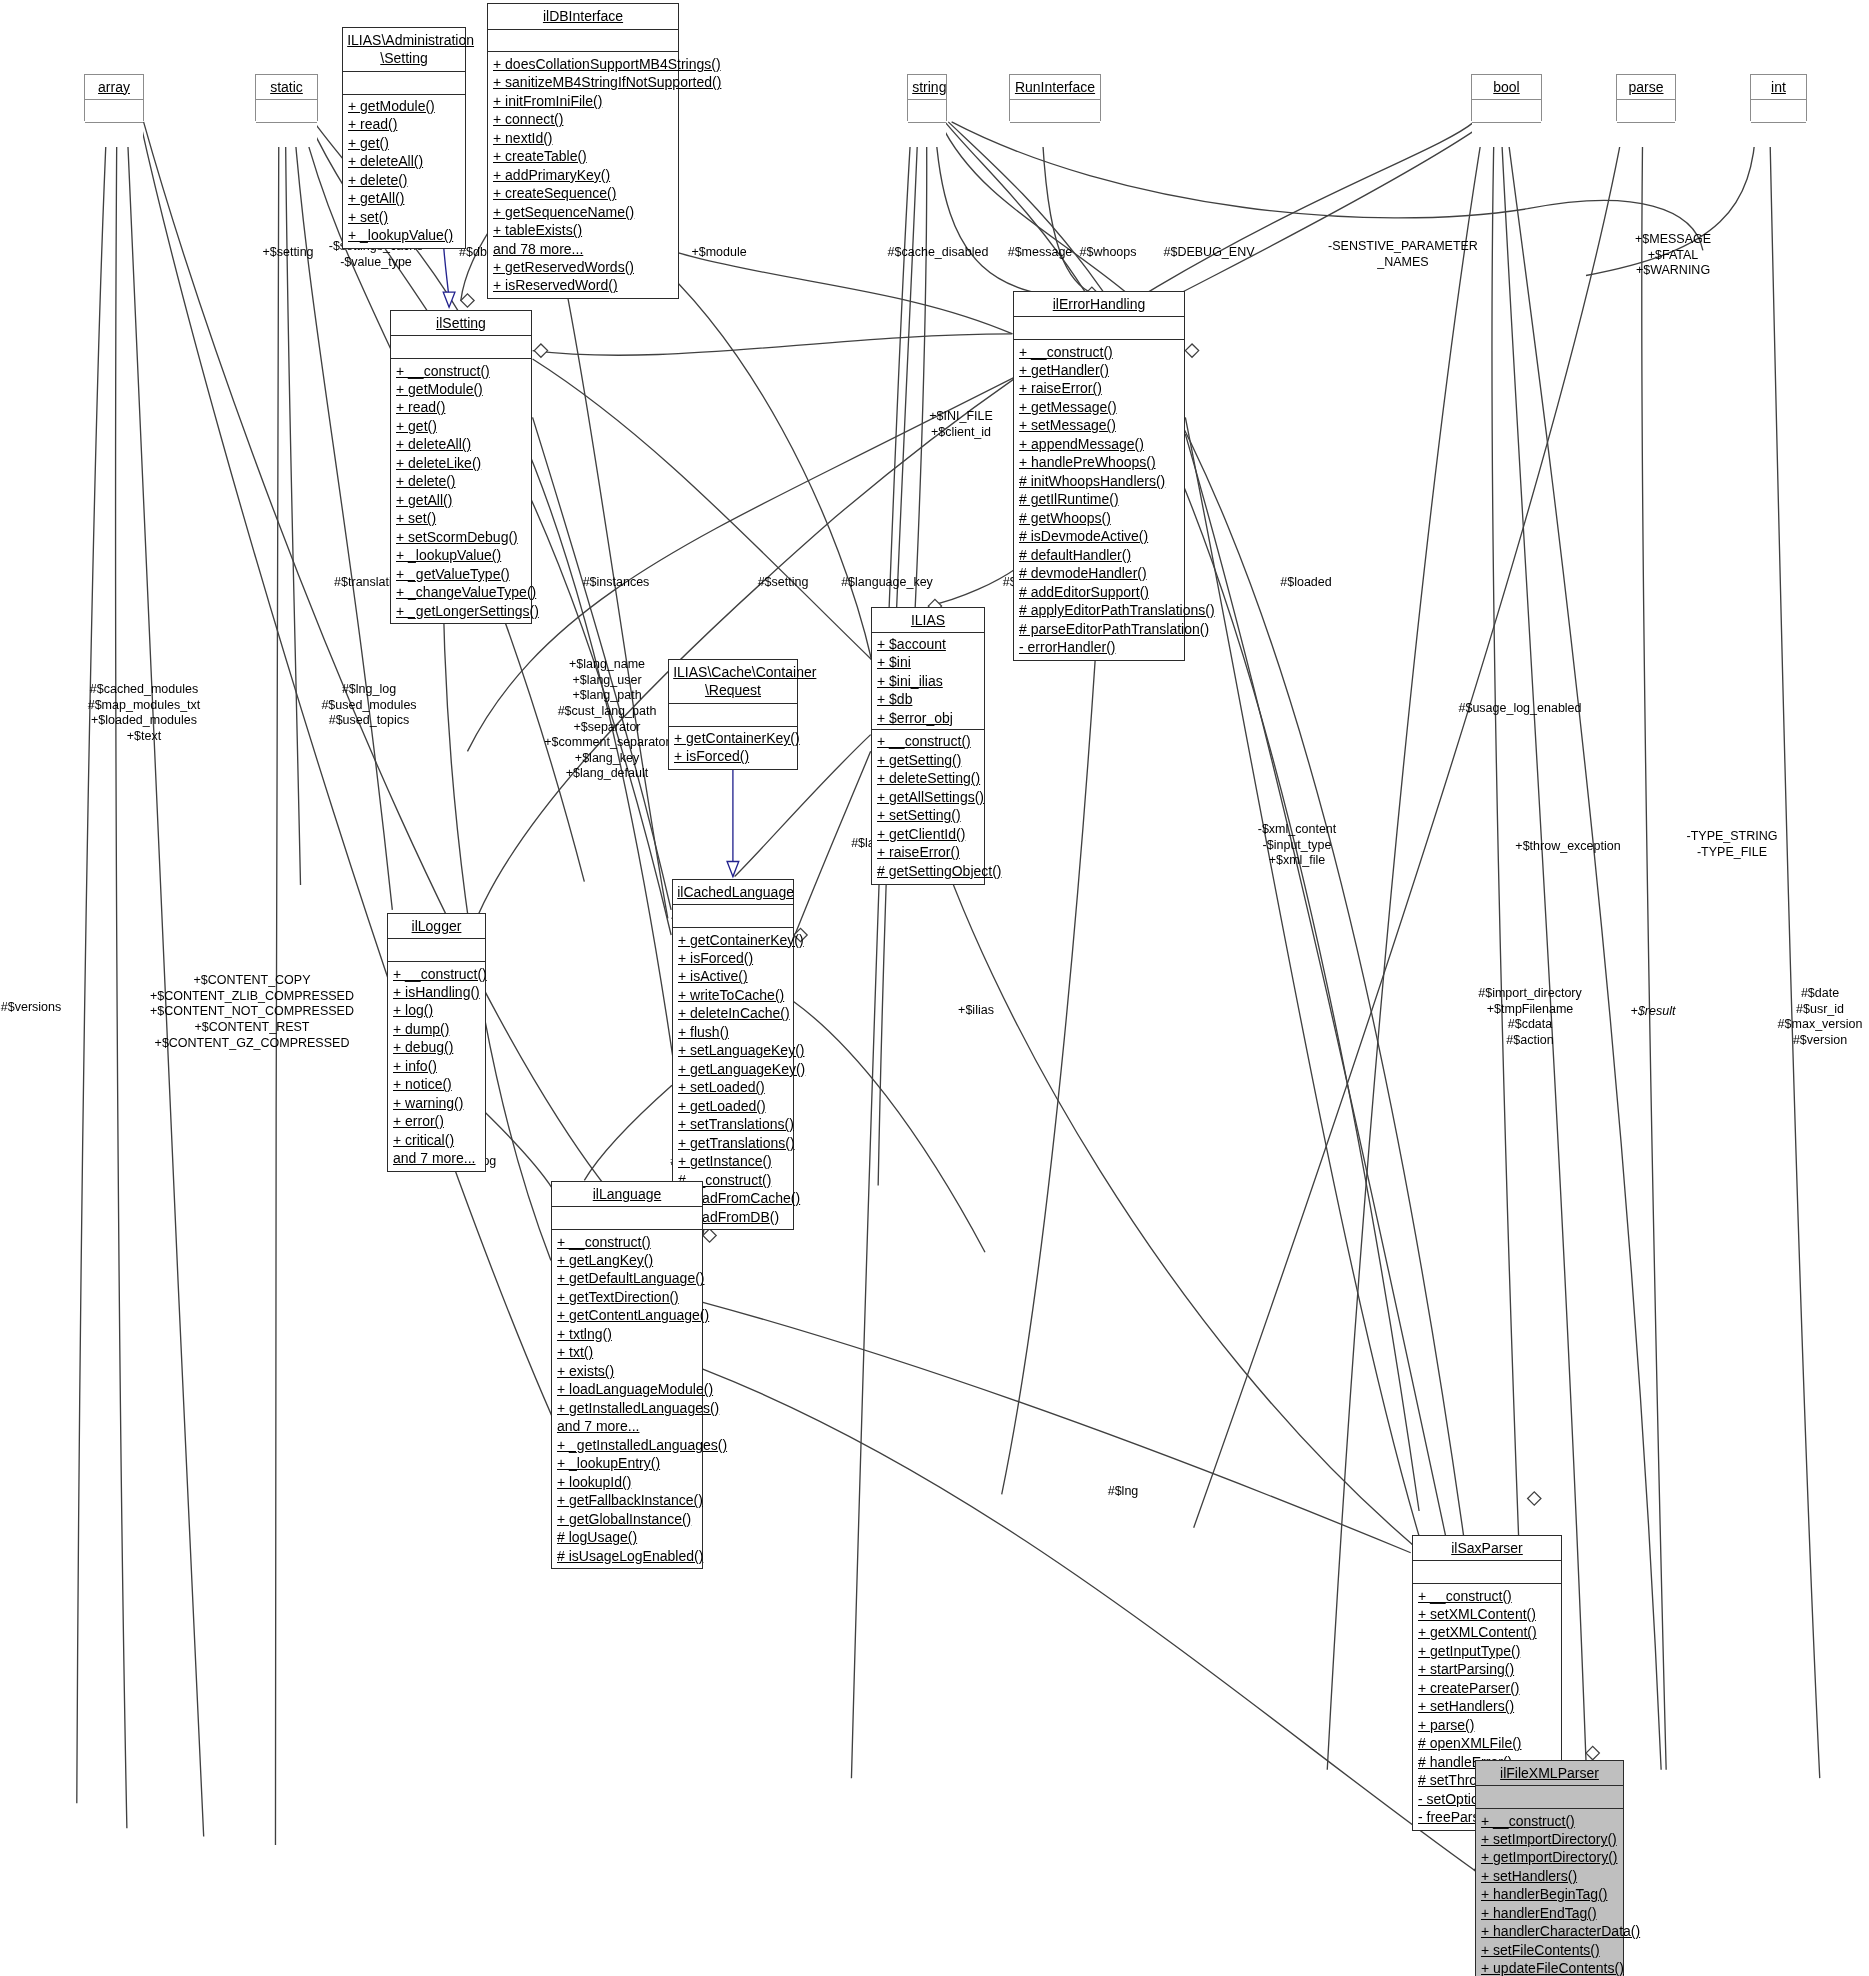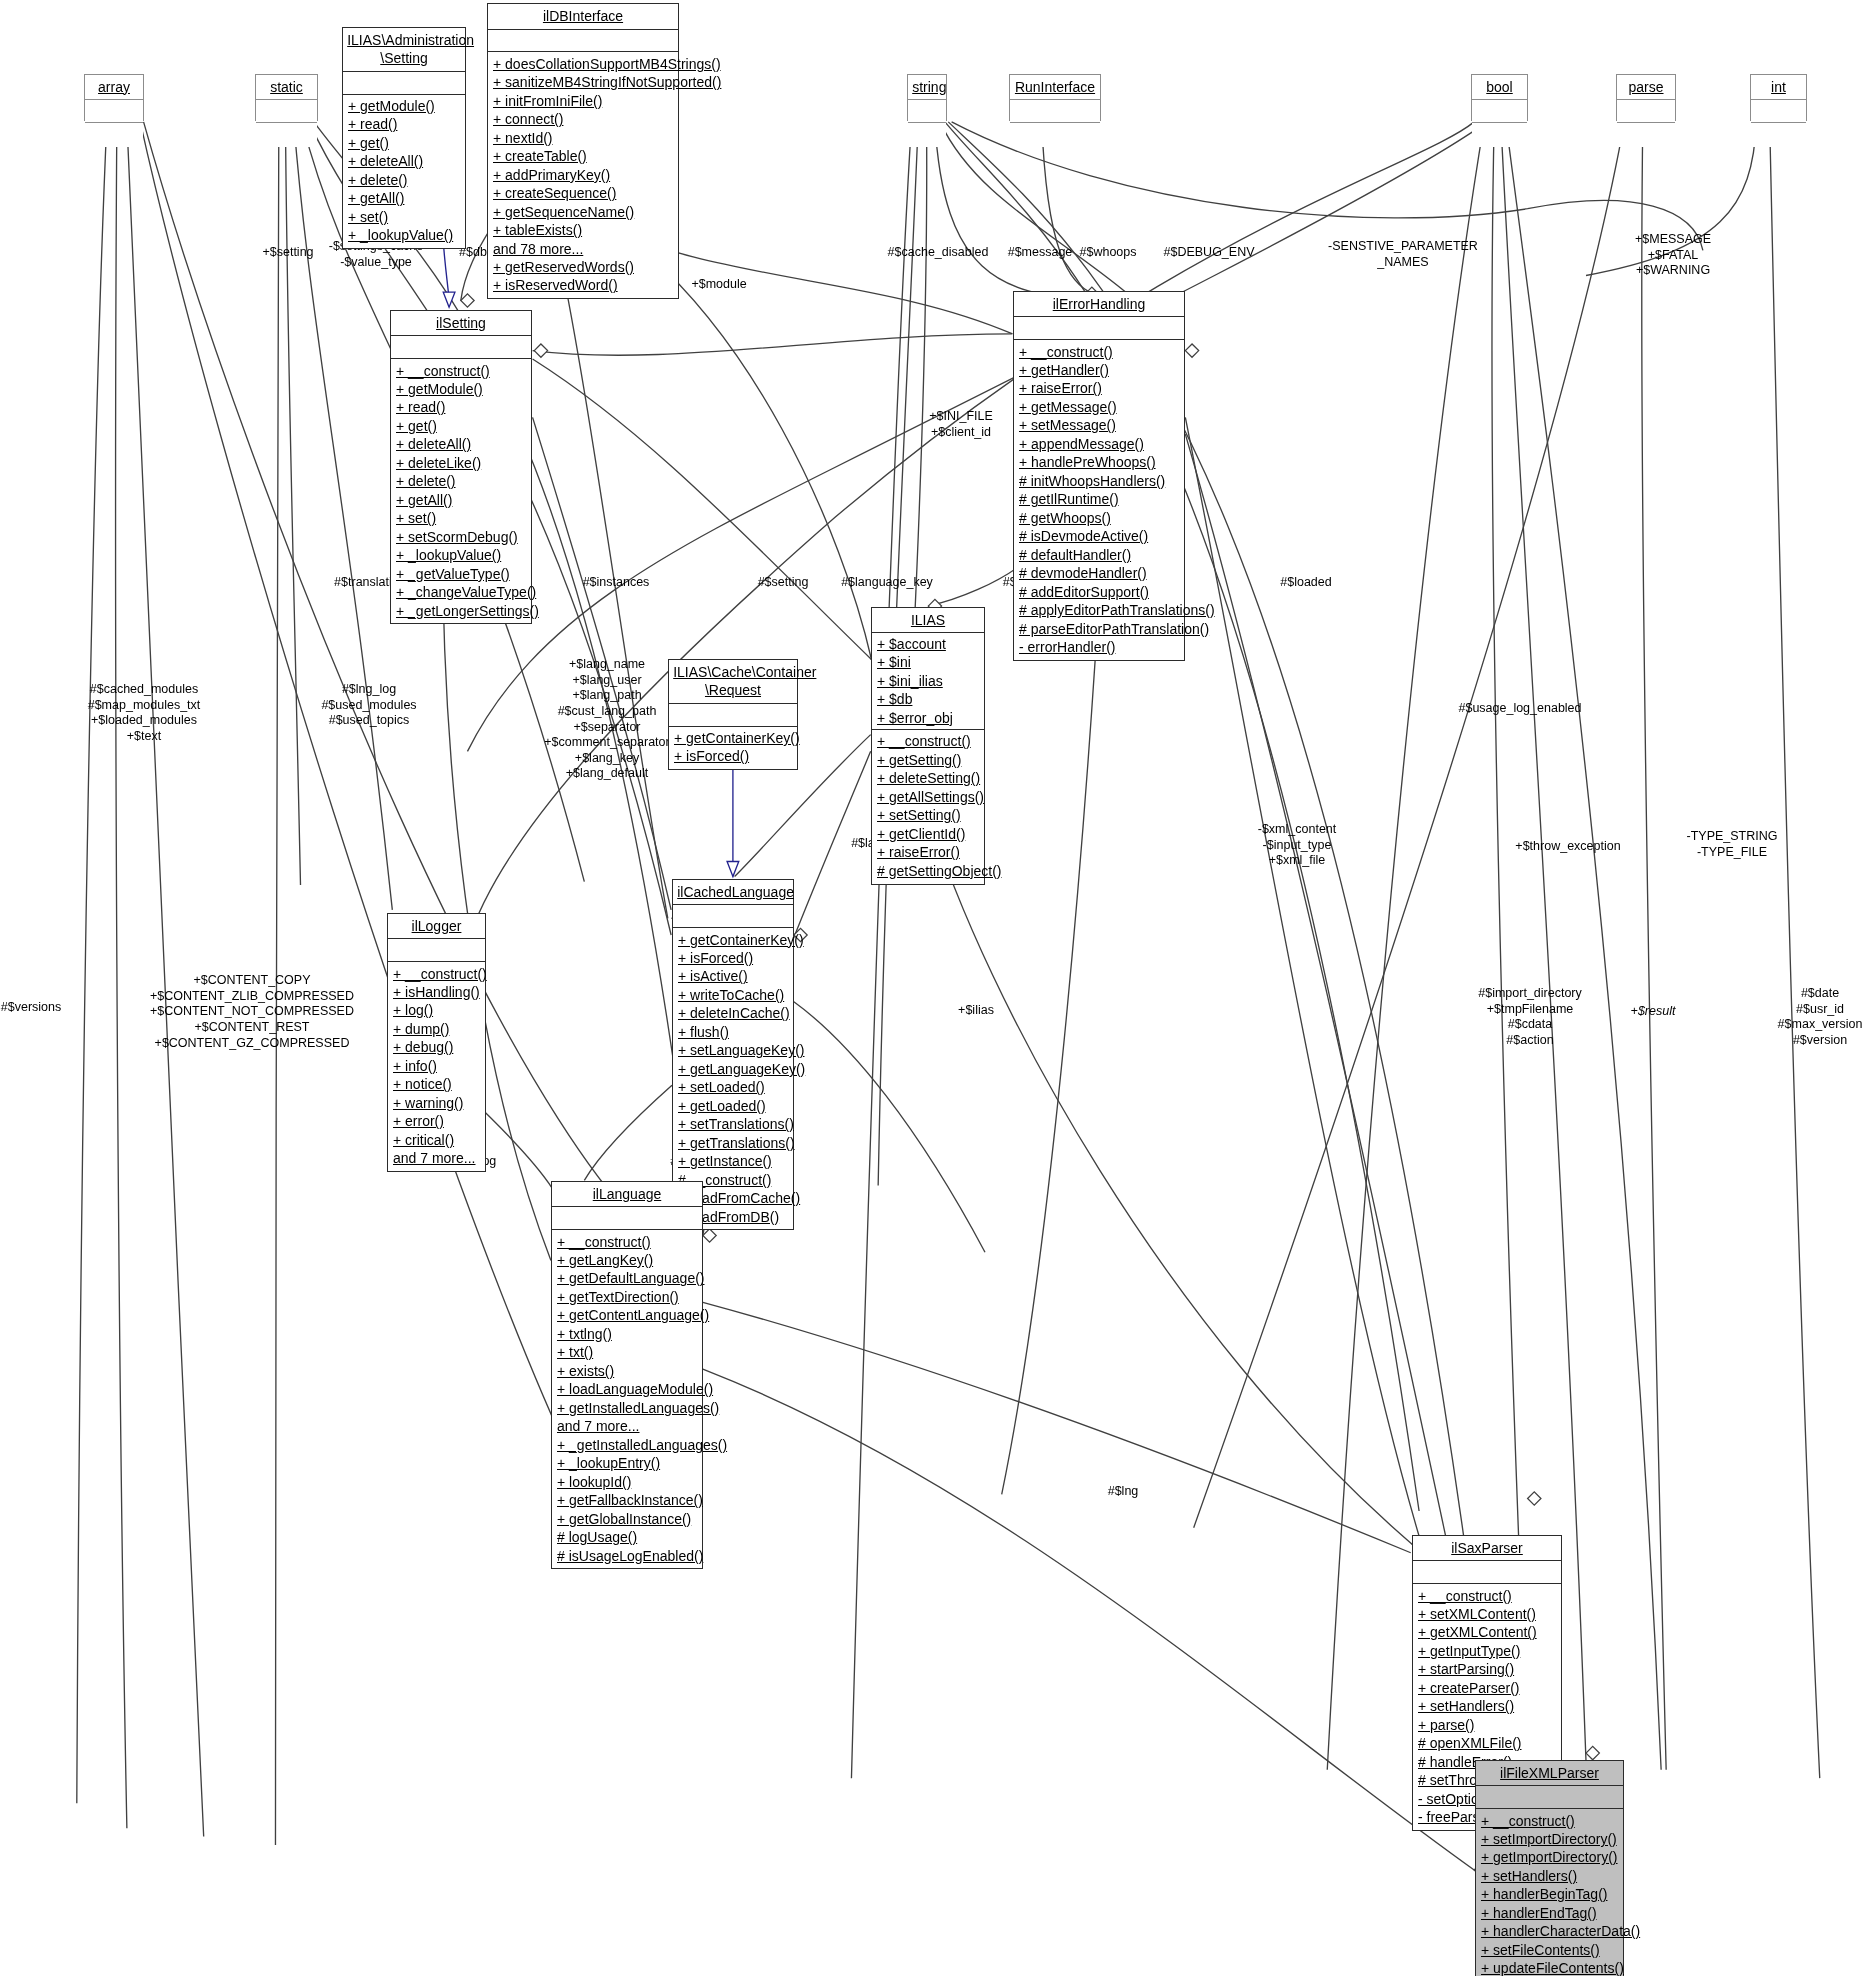--- a/index.html
+++ b/index.html
@@ -239,21 +239,21 @@
       <div class="uml-node typ" style="left: 907px; top: 74px; width: 40px; height: 47px;">
         <div class="n-title">string</div>
         <div class="n-attrs empty"></div>
         <div class="n-ops empty"></div>
       </div>
       <div class="uml-node typ" style="left: 1009px; top: 74px; width: 92px; height: 47px;">
         <div class="n-title">RunInterface</div>
         <div class="n-attrs empty"></div>
         <div class="n-ops empty"></div>
       </div>
-      <div class="uml-node typ" style="left: 1471px; top: 74px; width: 57px; height: 47px;">
+      <div class="uml-node typ" style="left: 1471px; top: 74px; width: 71px; height: 47px;">
         <div class="n-title">bool</div>
         <div class="n-attrs empty"></div>
         <div class="n-ops empty"></div>
       </div>
       <div class="uml-node typ" style="left: 1616px; top: 74px; width: 60px; height: 47px;">
         <div class="n-title">parse</div>
         <div class="n-attrs empty"></div>
         <div class="n-ops empty"></div>
       </div>
       <div class="uml-node typ" style="left: 1750px; top: 74px; width: 57px; height: 47px;">
@@ -432,21 +432,21 @@
         </div>
       </div>
     </div>
 
   <div id="labels-layer">
       <div class="edge-label" style="left: 288px; top: 245px;">+$setting</div>
       <div class="edge-label" style="left: 376px; top: 239px;">-$settings_cache
 -$value_type</div>
       <div class="edge-label" style="left: 473px; top: 245px;">#$db</div>
       <div class="edge-label" style="left: 584px; top: 245px;">#$whoops_handlers_registered</div>
-      <div class="edge-label" style="left: 719px; top: 245px; margin-top: 32px;">+$module</div>
+      <div class="edge-label" style="left: 719px; top: 245px;">+$module</div>
       <div class="edge-label" style="left: 938px; top: 245px;">#$cache_disabled</div>
       <div class="edge-label" style="left: 1040px; top: 245px;">#$message</div>
       <div class="edge-label" style="left: 1108px; top: 245px;">#$whoops</div>
       <div class="edge-label" style="left: 1209px; top: 245px;">#$DEBUG_ENV</div>
       <div class="edge-label" style="left: 1403px; top: 239px;">-SENSTIVE_PARAMETER
 _NAMES</div>
       <div class="edge-label" style="left: 1673px; top: 232px;">+$MESSAGE
 +$FATAL
 +$WARNING</div>
       <div class="edge-label" style="left: 961px; top: 409px;">+$INI_FILE

